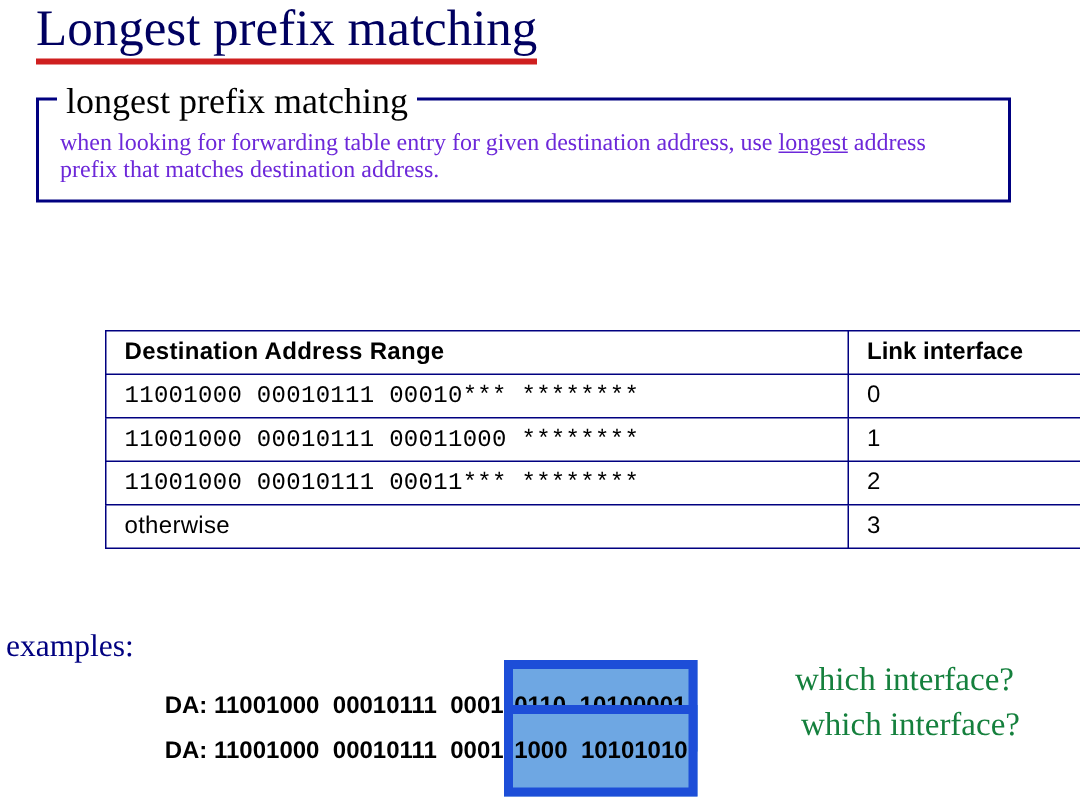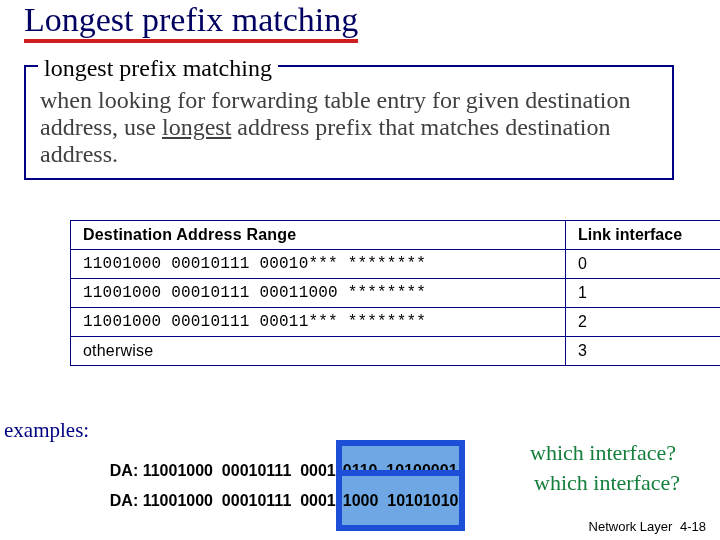--- a/index.html
+++ b/index.html
@@ -44,23 +44,23 @@
     left: 38px;
     top: 55px;
     background: #fff;
     padding: 0 6px;
     font-family: "Times New Roman", Times, serif;
     font-size: 24px;
     color: #000;
   }
   .deftext {
     font-family: "Times New Roman", Times, serif;
-    font-size: 24px;
+    font-size: 16px;
     line-height: 1.12;
-    color: #404040;
+    color: #6d28d9;
     margin-top: 6px;
   }
   .underline {
     text-decoration: underline;
   }
   .tablewrap {
     position: absolute;
     left: 70px;
     top: 220px;
     width: 661px;
@@ -185,18 +185,14 @@
   <div class="ex-row ex1">
     <span>DA: 11001000  00010111  0001</span><span class="hl">0110  10100001</span>
   </div>
   <div class="ex-row ex2">
     <span>DA: 11001000  00010111  0001</span><span class="hl">1000  10101010</span>
   </div>
 
   <div class="which which1">which interface?</div>
   <div class="which which2">which interface?</div>
 
-  <div class="footer">
-    <span class="lbl">Network Layer</span>
-    <span>4-18</span>
-  </div>
 
 </div>
 
 </body></html>

